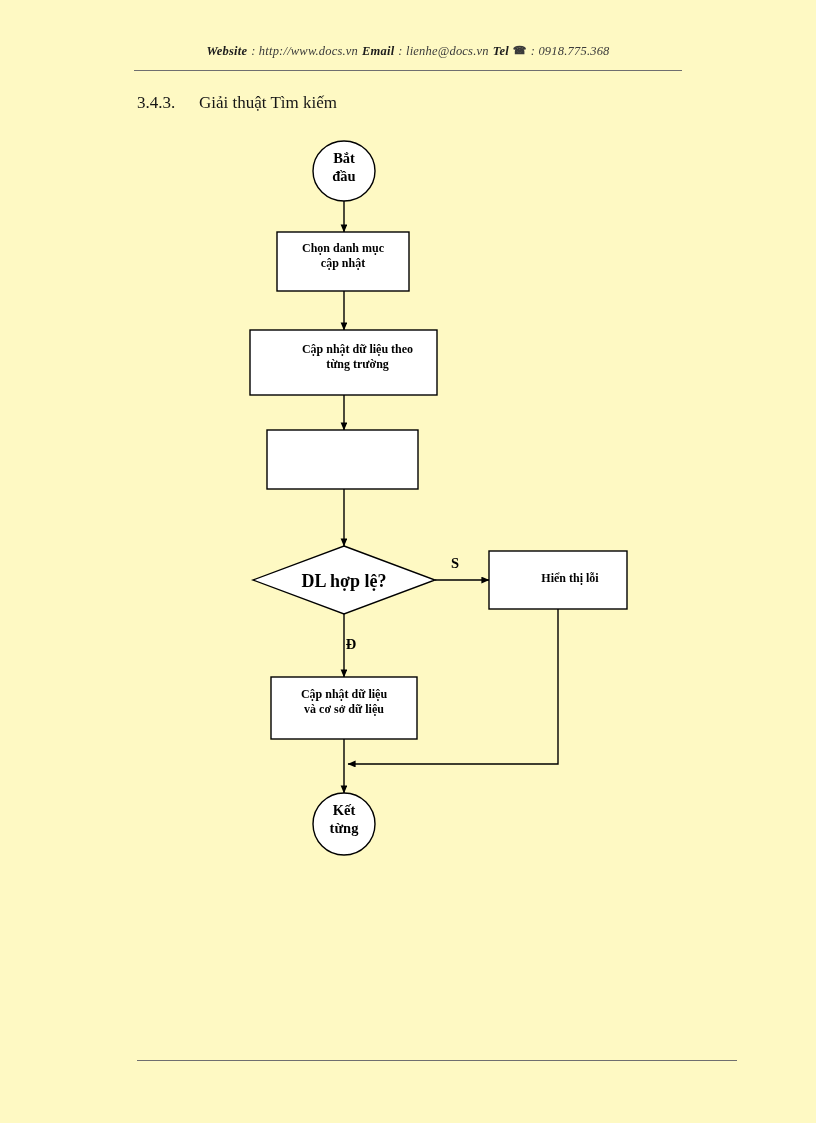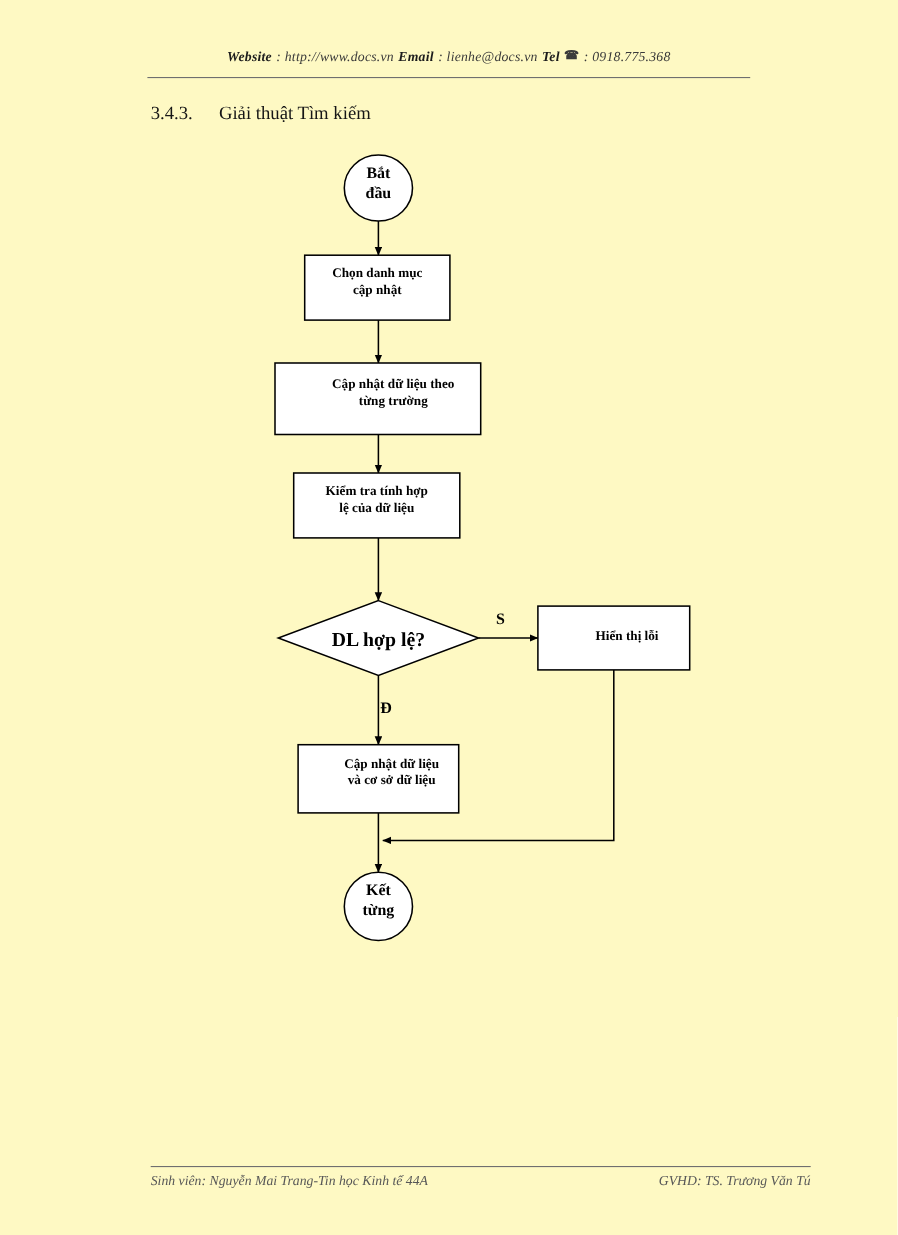--- a/index.html
+++ b/index.html
@@ -178,37 +178,31 @@
 
     <div class="node-label terminator-label" style="left:294px; top:150px; width:100px;">Bắt
 đầu</div>
 
     <div class="node-label process-label" style="left:277px; top:241px; width:132px;">Chọn danh mục
 cập nhật</div>
 
     <div class="node-label process-label" style="left:250px; top:342px; width:187px;margin-left:14px;">Cập nhật dữ liệu theo
 từng trường</div>
 
-    <div class="node-label process-label" style="left:267px; top:439px; width:151px;">Kiểm tra tính hợp
-lệ của dữ liệu</div>
 
     <div class="node-label decision-label" style="left:254px; top:571px; width:180px;">DL hợp lệ?</div>
 
     <div class="node-label process-label" style="left:489px; top:571px; width:162px;">Hiển thị lỗi</div>
 
-    <div class="node-label process-label" style="left:271px; top:687px; width:146px;margin-left:12px;">Cập nhật dữ liệu
+    <div class="node-label process-label" style="left:271px; top:687px; width:146px;">Cập nhật dữ liệu
 và cơ sở dữ liệu</div>
 
     <div class="node-label terminator-label" style="left:294px; top:802px; width:100px;">Kết
 từng</div>
 
     <div class="node-label branch-label" style="left:440px; top:555px; width:30px;">S</div>
 
     <div class="node-label branch-label" style="left:336px; top:636px; width:30px;">Đ</div>
   </div>
 
   <div class="footer-rule"></div>
-  <div class="footer">
-    <span class="left">Sinh viên: Nguyễn Mai Trang-Tin học Kinh tế 44A</span>
-    <span class="right">GVHD: TS. Trương Văn Tú</span>
-  </div>
 
 </div>
 
 </body></html>

